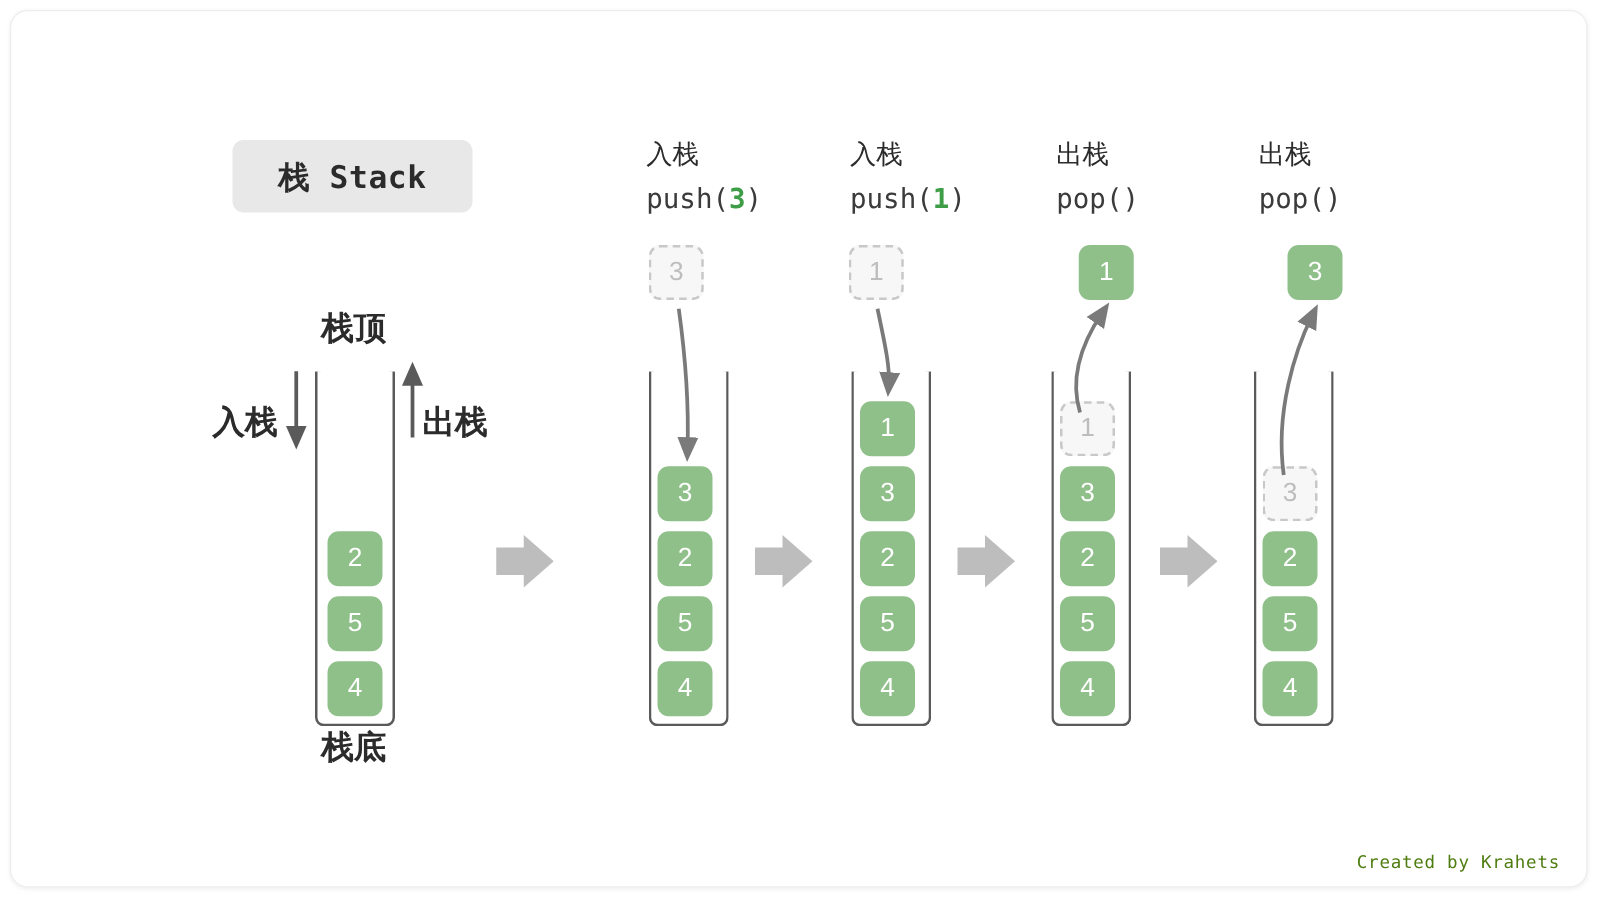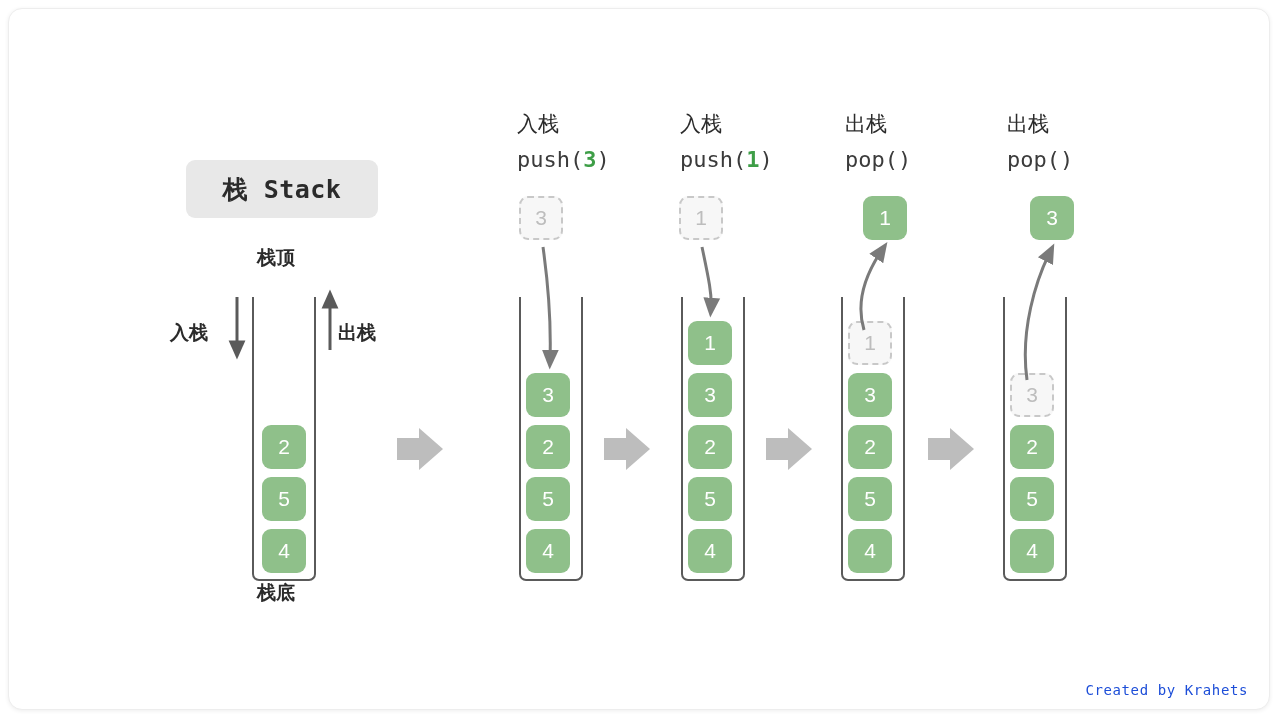--- a/index.html
+++ b/index.html
@@ -41,31 +41,30 @@
     background: #e8e8e8;
     border-radius: 9px;
     display: flex;
     align-items: center;
     justify-content: center;
     font-family: "DejaVu Sans Mono", "Liberation Mono", monospace;
     font-size: 25px;
     font-weight: bold;
     color: #2b2b2b;
     letter-spacing: 0.5px;
-    margin-top: 48px;
   }
 
   
   .lbl {
     position: absolute;
     color: #2b2b2b;
     white-space: nowrap;
   }
   .lbl-bold {
-    font-size: 19px;
+    font-size: 26px;
     font-weight: bold;
   }
   .stage-head {
     position: absolute;
     white-space: nowrap;
     color: #2b2b2b;
     line-height: 36px;
   }
   .stage-head .cn {
     display: block;
@@ -124,21 +123,21 @@
     height: 720px;
     pointer-events: none;
   }
 
   .footer {
     position: absolute;
     right: 32px;
     bottom: 22px;
     font-family: "DejaVu Sans Mono", "Liberation Mono", monospace;
     font-size: 14px;
-    color: #1d4ed8;
+    color: #4d7c0f;
     letter-spacing: 0.6px;
     margin-left: 12px;
   }
 </style>
 </head>
 <body>
 
 <div id="canvas">
   <div class="card"></div>
 

